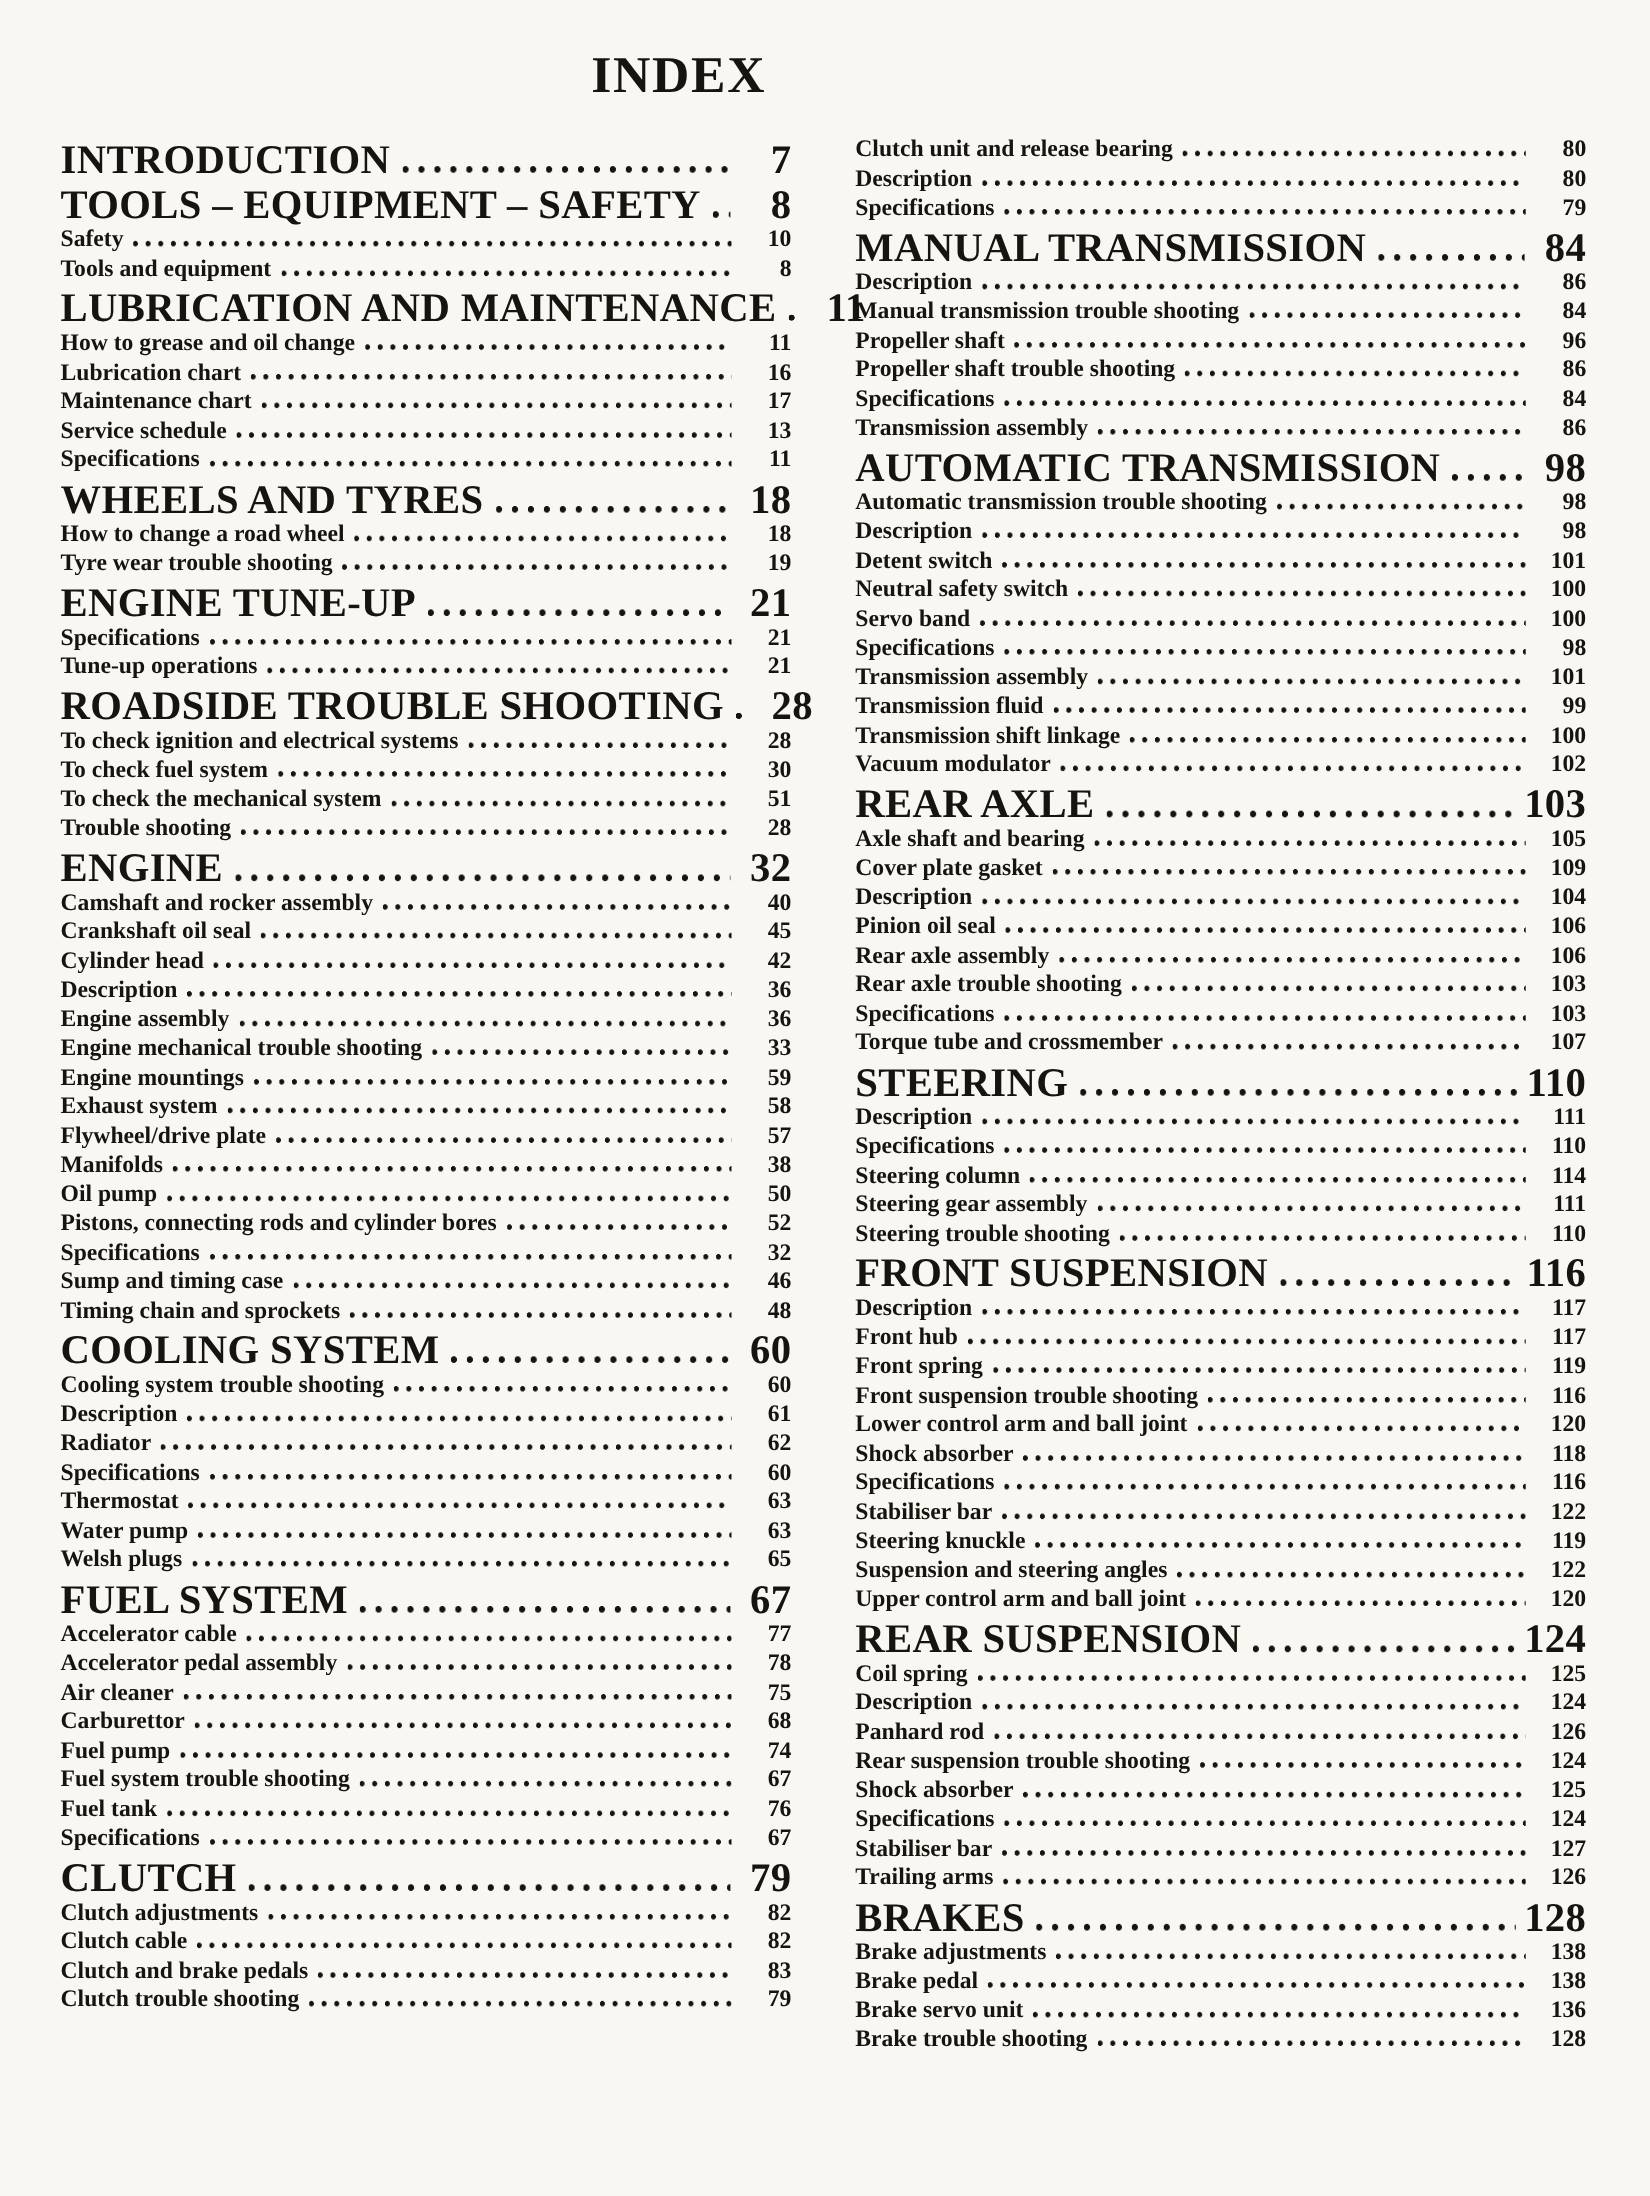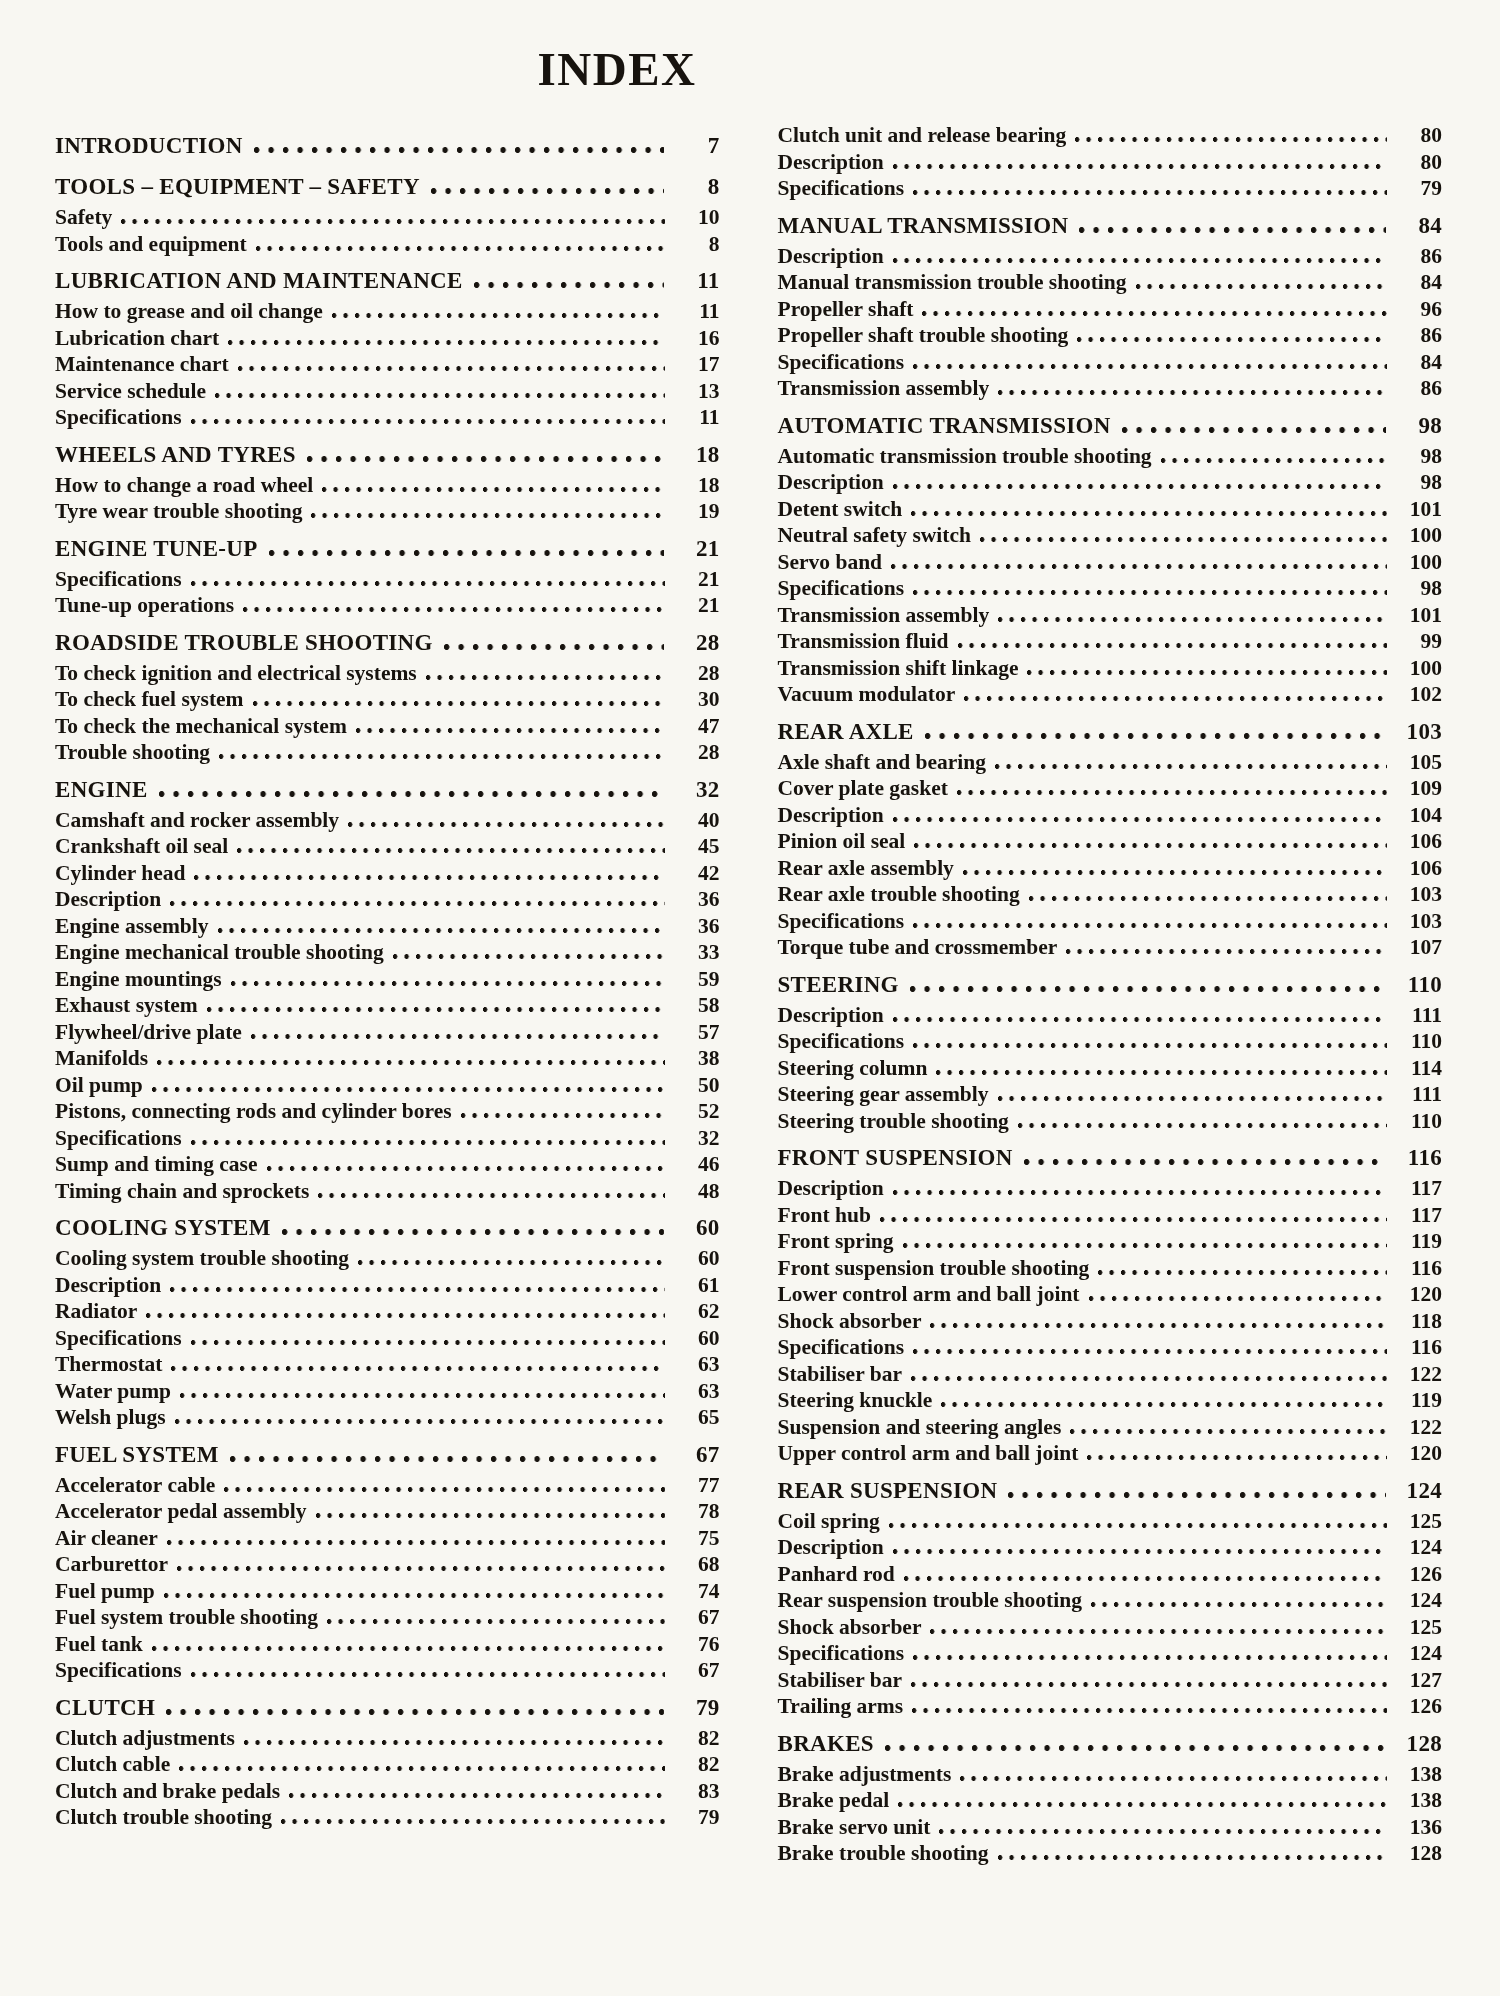--- a/index.html
+++ b/index.html
@@ -27,21 +27,21 @@
     gap:58px;
     padding:28px 58px 0 55px;
   }
   .col{flex:1 1 0;min-width:0;}
   .row{display:flex;align-items:baseline;}
   .entry-row{
     font-size:21.5px;
     line-height:26.5px;
   }
   .header-row{
-    font-size:23px;
+    font-size:37px;
     line-height:34px;
     margin-top:7px;
     letter-spacing:0.3px;
   }
   .label{white-space:nowrap;}
   .leader{
     flex:1 1 auto;
     min-width:14px;
     height:14px;
     margin:0 7px 0 9px;
@@ -171,21 +171,21 @@
             <span class="page-num">28</span>
           </div>
           <div class="row entry-row">
             <span class="label">To check fuel system</span>
             <span class="leader"></span>
             <span class="page-num">30</span>
           </div>
           <div class="row entry-row">
             <span class="label">To check the mechanical system</span>
             <span class="leader"></span>
-            <span class="page-num">47</span>
+            <span class="page-num">51</span>
           </div>
           <div class="row entry-row">
             <span class="label">Trouble shooting</span>
             <span class="leader"></span>
             <span class="page-num">28</span>
           </div>
         </div>
         <div class="section">
           <div class="row header-row">
             <span class="label">ENGINE</span>

